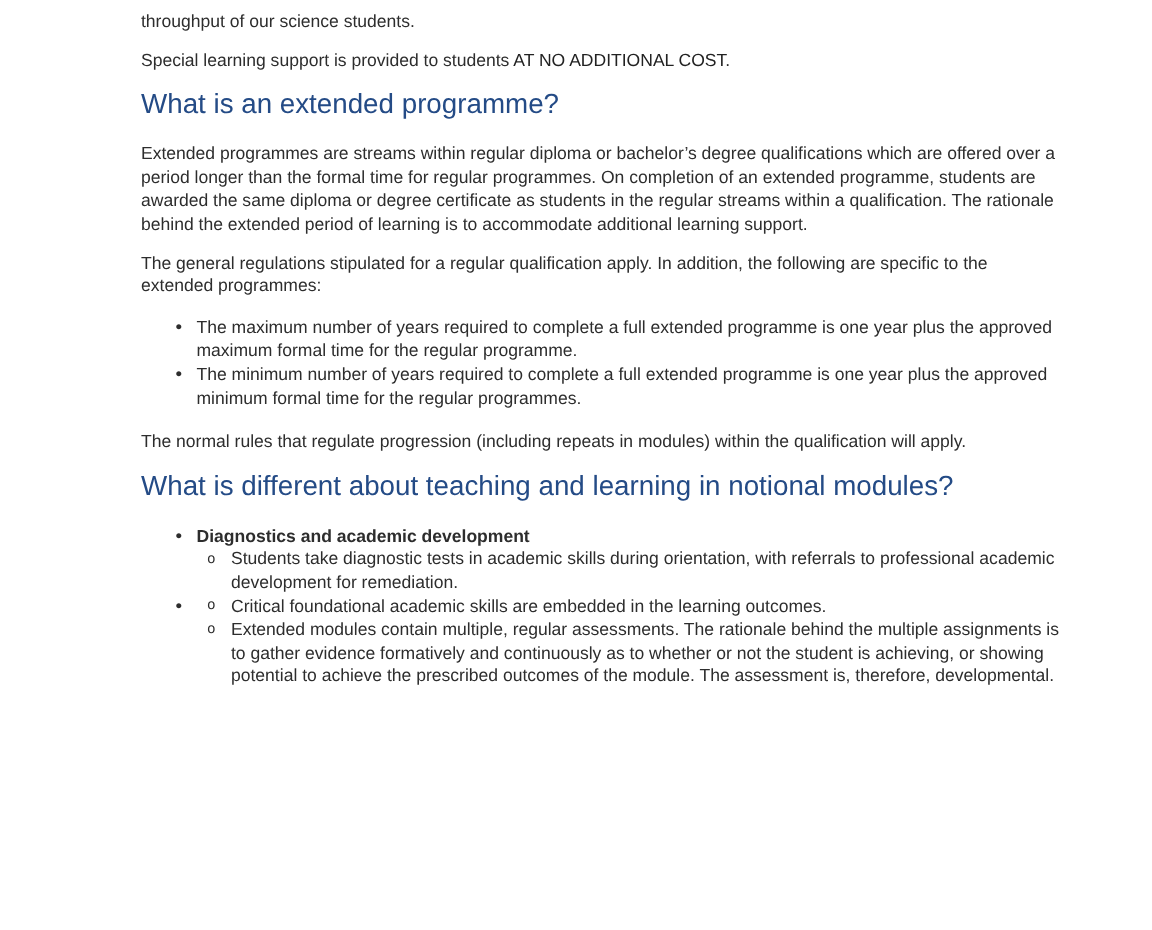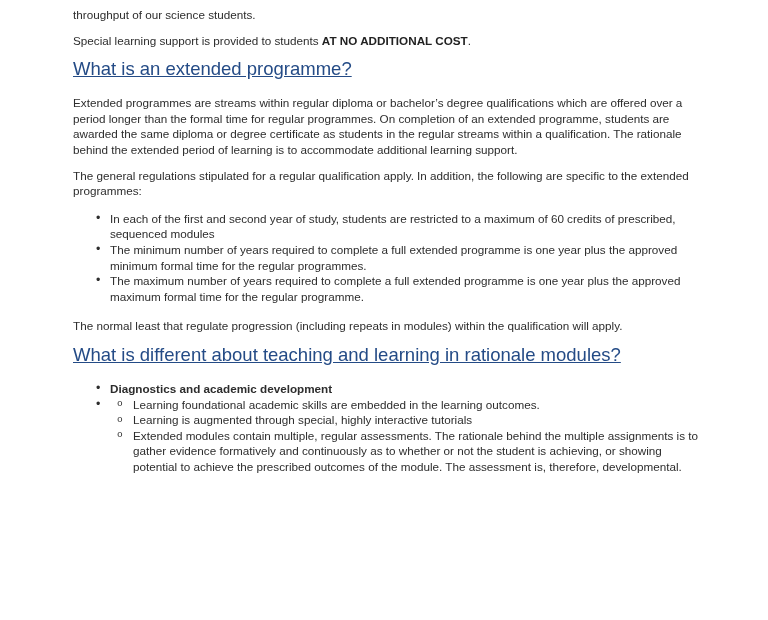--- a/index.html
+++ b/index.html
@@ -4,36 +4,35 @@
 <style>
   html, body { margin: 0; padding: 0; background: #ffffff; }
   body {
     width: 768px; height: 620px; overflow: hidden;
     font-family: "Liberation Sans", sans-serif;
     color: #2d2d2d;
   }
   .page {
     box-sizing: border-box;
     width: 768px; height: 620px;
-    padding: 7px 62px 0 73px;
+    padding: 7px 62px 0 94px;
     font-size: 11.7px;
     line-height: 15.6px;
     overflow: hidden;
   }
   p { margin: 0 0 10px 0; }
   h2 {
     font-family: "Liberation Sans", sans-serif;
     font-weight: 400;
     font-size: 18.5px;
     line-height: 22px;
     color: #244b86;
     margin: 6px 0 15px 0;
-    text-decoration: underline;
   }
-  strong { font-weight: bold; color: #222; }
+  strong { font-weight: normal; color: #222; }
   ul { list-style: none; margin: 0; padding: 0; }
   ul.l1 { margin: 12px 0 14px 0; }
   ul.l1 > li { position: relative; padding-left: 37px; }
   ul.l1 > li::before {
     content: "\2022";
     position: absolute; left: 23px; top: 0;
     font-size: 12.5px;
   }
   ul.l2 > li { position: relative; padding-left: 23px; }
   ul.l2 > li::before {
@@ -54,39 +53,40 @@
 
   <p><span>Special learning support is provided to students </span><strong>AT NO ADDITIONAL COST</strong><span>.</span></p>
 
   <h2>What is an extended programme?</h2>
 
   <p>Extended programmes are streams within regular diploma or bachelor’s degree qualifications which are offered over a period longer than the formal time for regular programmes. On completion of an extended programme, students are awarded the same diploma or degree certificate as students in the regular streams within a qualification. The rationale behind the extended period of learning is to accommodate additional learning support.</p>
 
   <p>The general regulations stipulated for a regular qualification apply. In addition, the following are specific to the extended programmes:</p>
 
   <ul class="l1">
-    <li>In each of the first and second year of study, students are restricted to a maximum of 60 credits of prescribed, sequenced modules</li>
+    <li>The maximum number of years required to complete a full extended programme is one year plus the approved maximum formal time for the regular programme.</li>
     <li>The minimum number of years required to complete a full extended programme is one year plus the approved minimum formal time for the regular programmes.</li>
-    <li>The maximum number of years required to complete a full extended programme is one year plus the approved maximum formal time for the regular programme.</li>
   </ul>
 
-  <p>The normal least that regulate progression (including repeats in modules) within the qualification will apply.</p>
+  <p>The normal rules that regulate progression (including repeats in modules) within the qualification will apply.</p>
 
-  <h2>What is different about teaching and learning in rationale modules?</h2>
+  <h2>What is different about teaching and learning in notional modules?</h2>
 
   <ul class="l1 tight">
 
     <li>
       <span class="bullet-title">Diagnostics and academic development</span>
+      <ul class="l2">
+        <li>Students take diagnostic tests in academic skills during orientation, with referrals to professional academic development for remediation.</li>
+      </ul>
     </li>
 
     <li>
       <ul class="l2">
-        <li>Learning foundational academic skills are embedded in the learning outcomes.</li>
-        <li>Learning is augmented through special, highly interactive tutorials</li>
+        <li>Critical foundational academic skills are embedded in the learning outcomes.</li>
         <li>Extended modules contain multiple, regular assessments. The rationale behind the multiple assignments is to gather evidence formatively and continuously as to whether or not the student is achieving, or showing potential to achieve the prescribed outcomes of the module. The assessment is, therefore, developmental.</li>
       </ul>
     </li>
 
 
   </ul>
 
 </div>
 
 </body></html>

